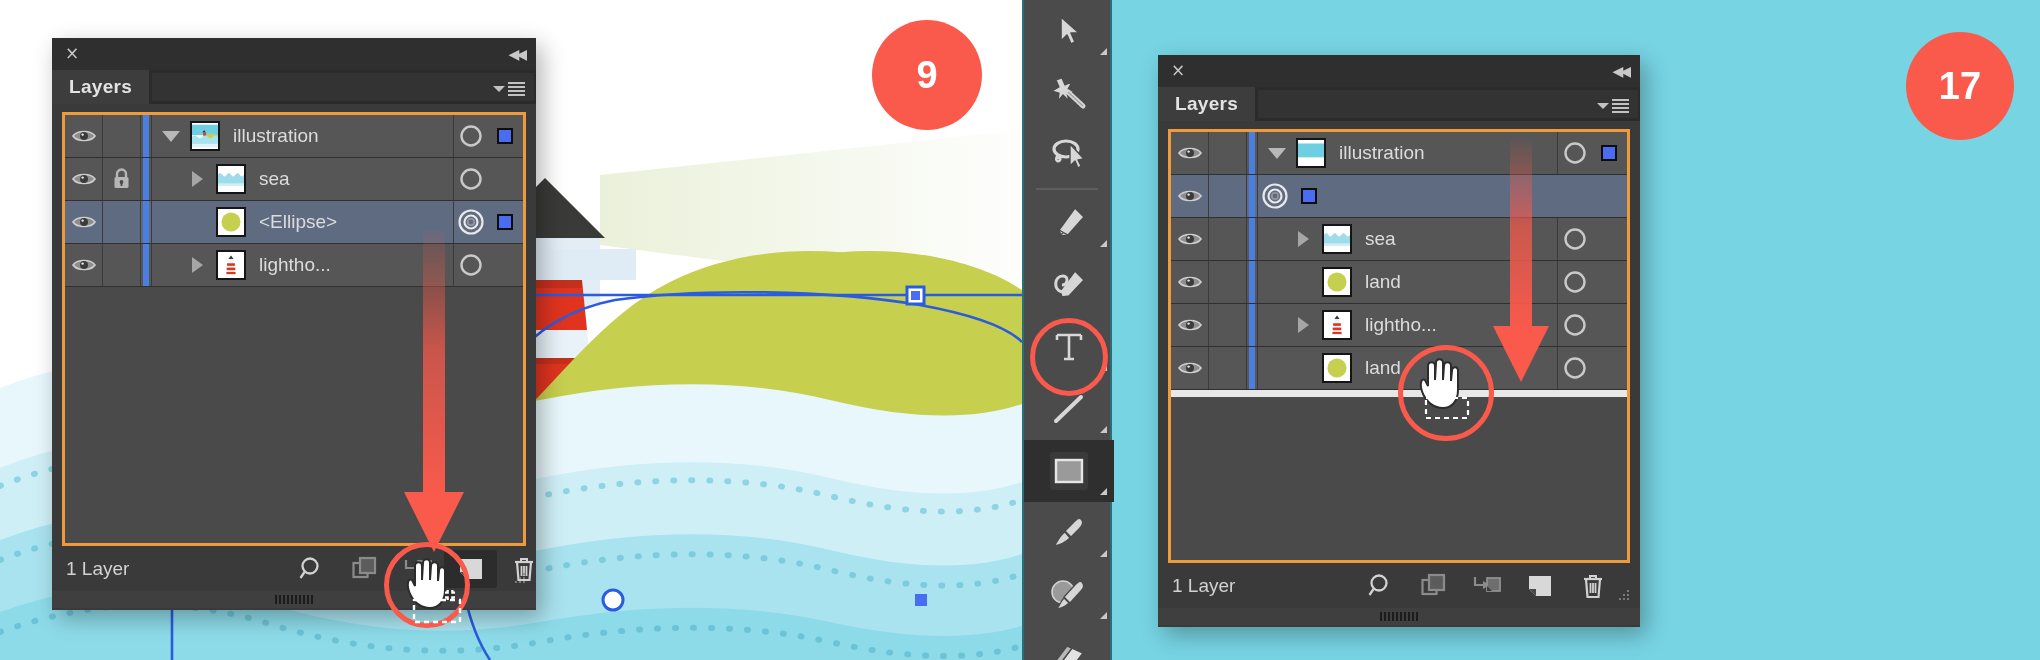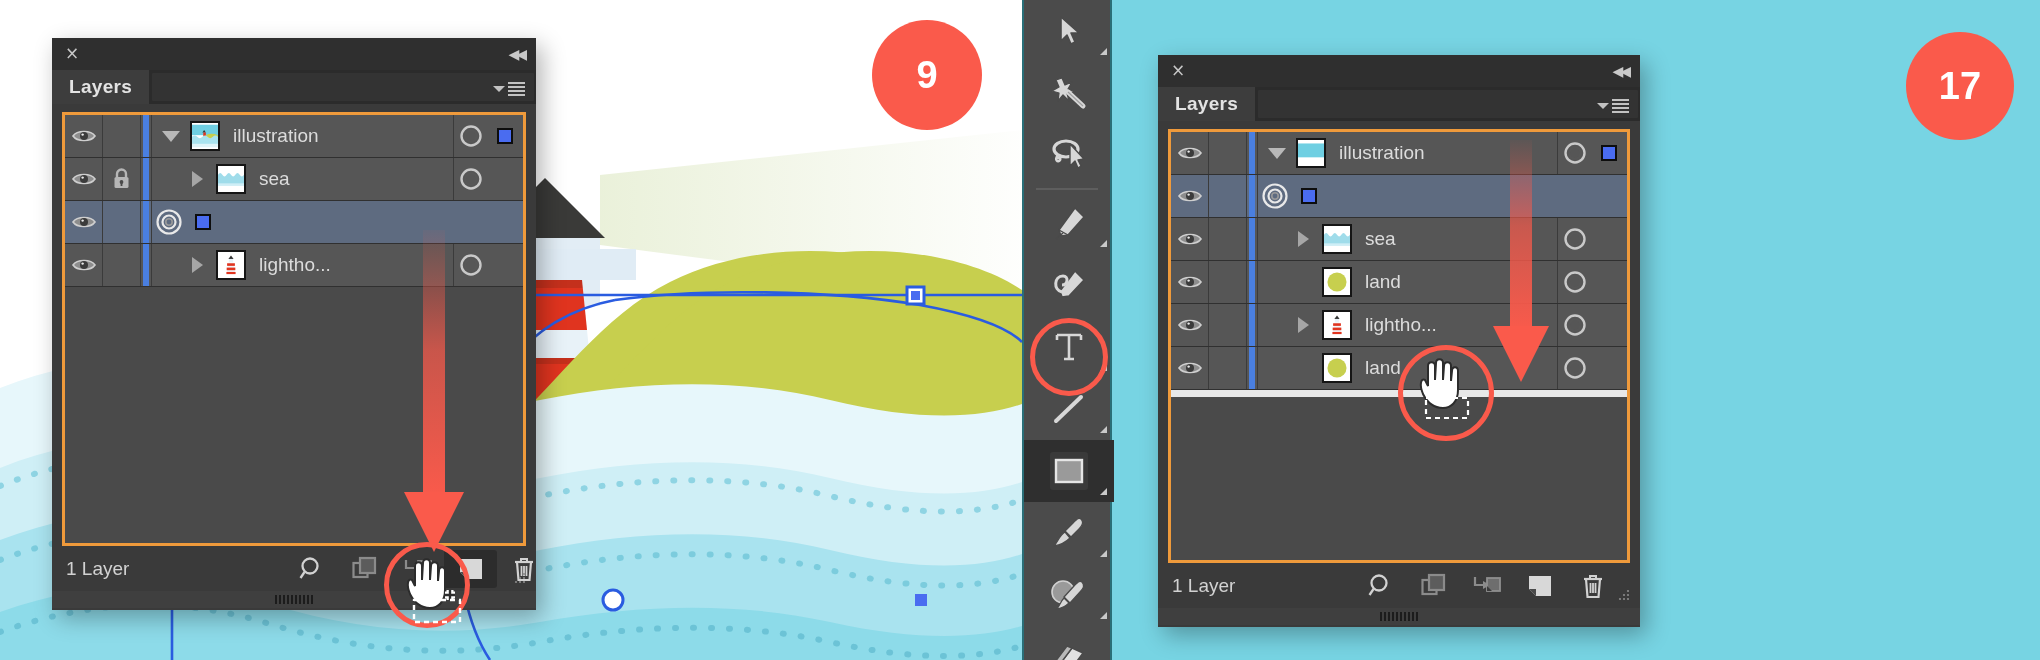--- a/index.html
+++ b/index.html
@@ -374,20 +374,29 @@
             <svg width="26" height="18" viewBox="0 0 26 18">
               <path d="M2 9 C6 3 20 3 24 9 C20 15 6 15 2 9 Z" fill="#8d8d8d" stroke="#cfcfcf" stroke-width="1.6"></path>
               <circle cx="13" cy="9" r="4" fill="#3b3b3b"></circle>
               <circle cx="11.6" cy="7.6" r="1.2" fill="#eaeaea"></circle>
             </svg>
           </div>
           <div class="c-lock"></div>
           <div class="c-bar">
             <i></i>
           </div>
+          <div class="c-body">
+            <div style="width: 26px;"></div>
+            <div class="twisty"></div>
+            <div class="thumb"><svg viewBox="0 0 30 30" width="100%" height="100%">
+                <rect width="30" height="30" fill="#fff"></rect>
+                <circle cx="15" cy="15" r="11" fill="#c7cf4e"></circle>
+              </svg></div>
+            <div class="lname">&lt;Ellipse&gt;</div>
+          </div>
           <div class="c-right">
             <div class="disc">
               <svg width="28" height="28" viewBox="0 0 28 28">
                 <circle cx="14" cy="14" r="11.5" fill="none" stroke="#e9e9e9" stroke-width="2.2"></circle>
                 <circle cx="14" cy="14" r="6.5" fill="none" stroke="#e9e9e9" stroke-width="2.2"></circle>
                 <circle cx="14" cy="14" r="3.2" fill="none" stroke="#9a9a9a" stroke-width="1.6"></circle>
               </svg>
             </div>
             <div style="width: 34px; display: flex; align-items: center; justify-content: center;">
               <span class="selsq"></span>

